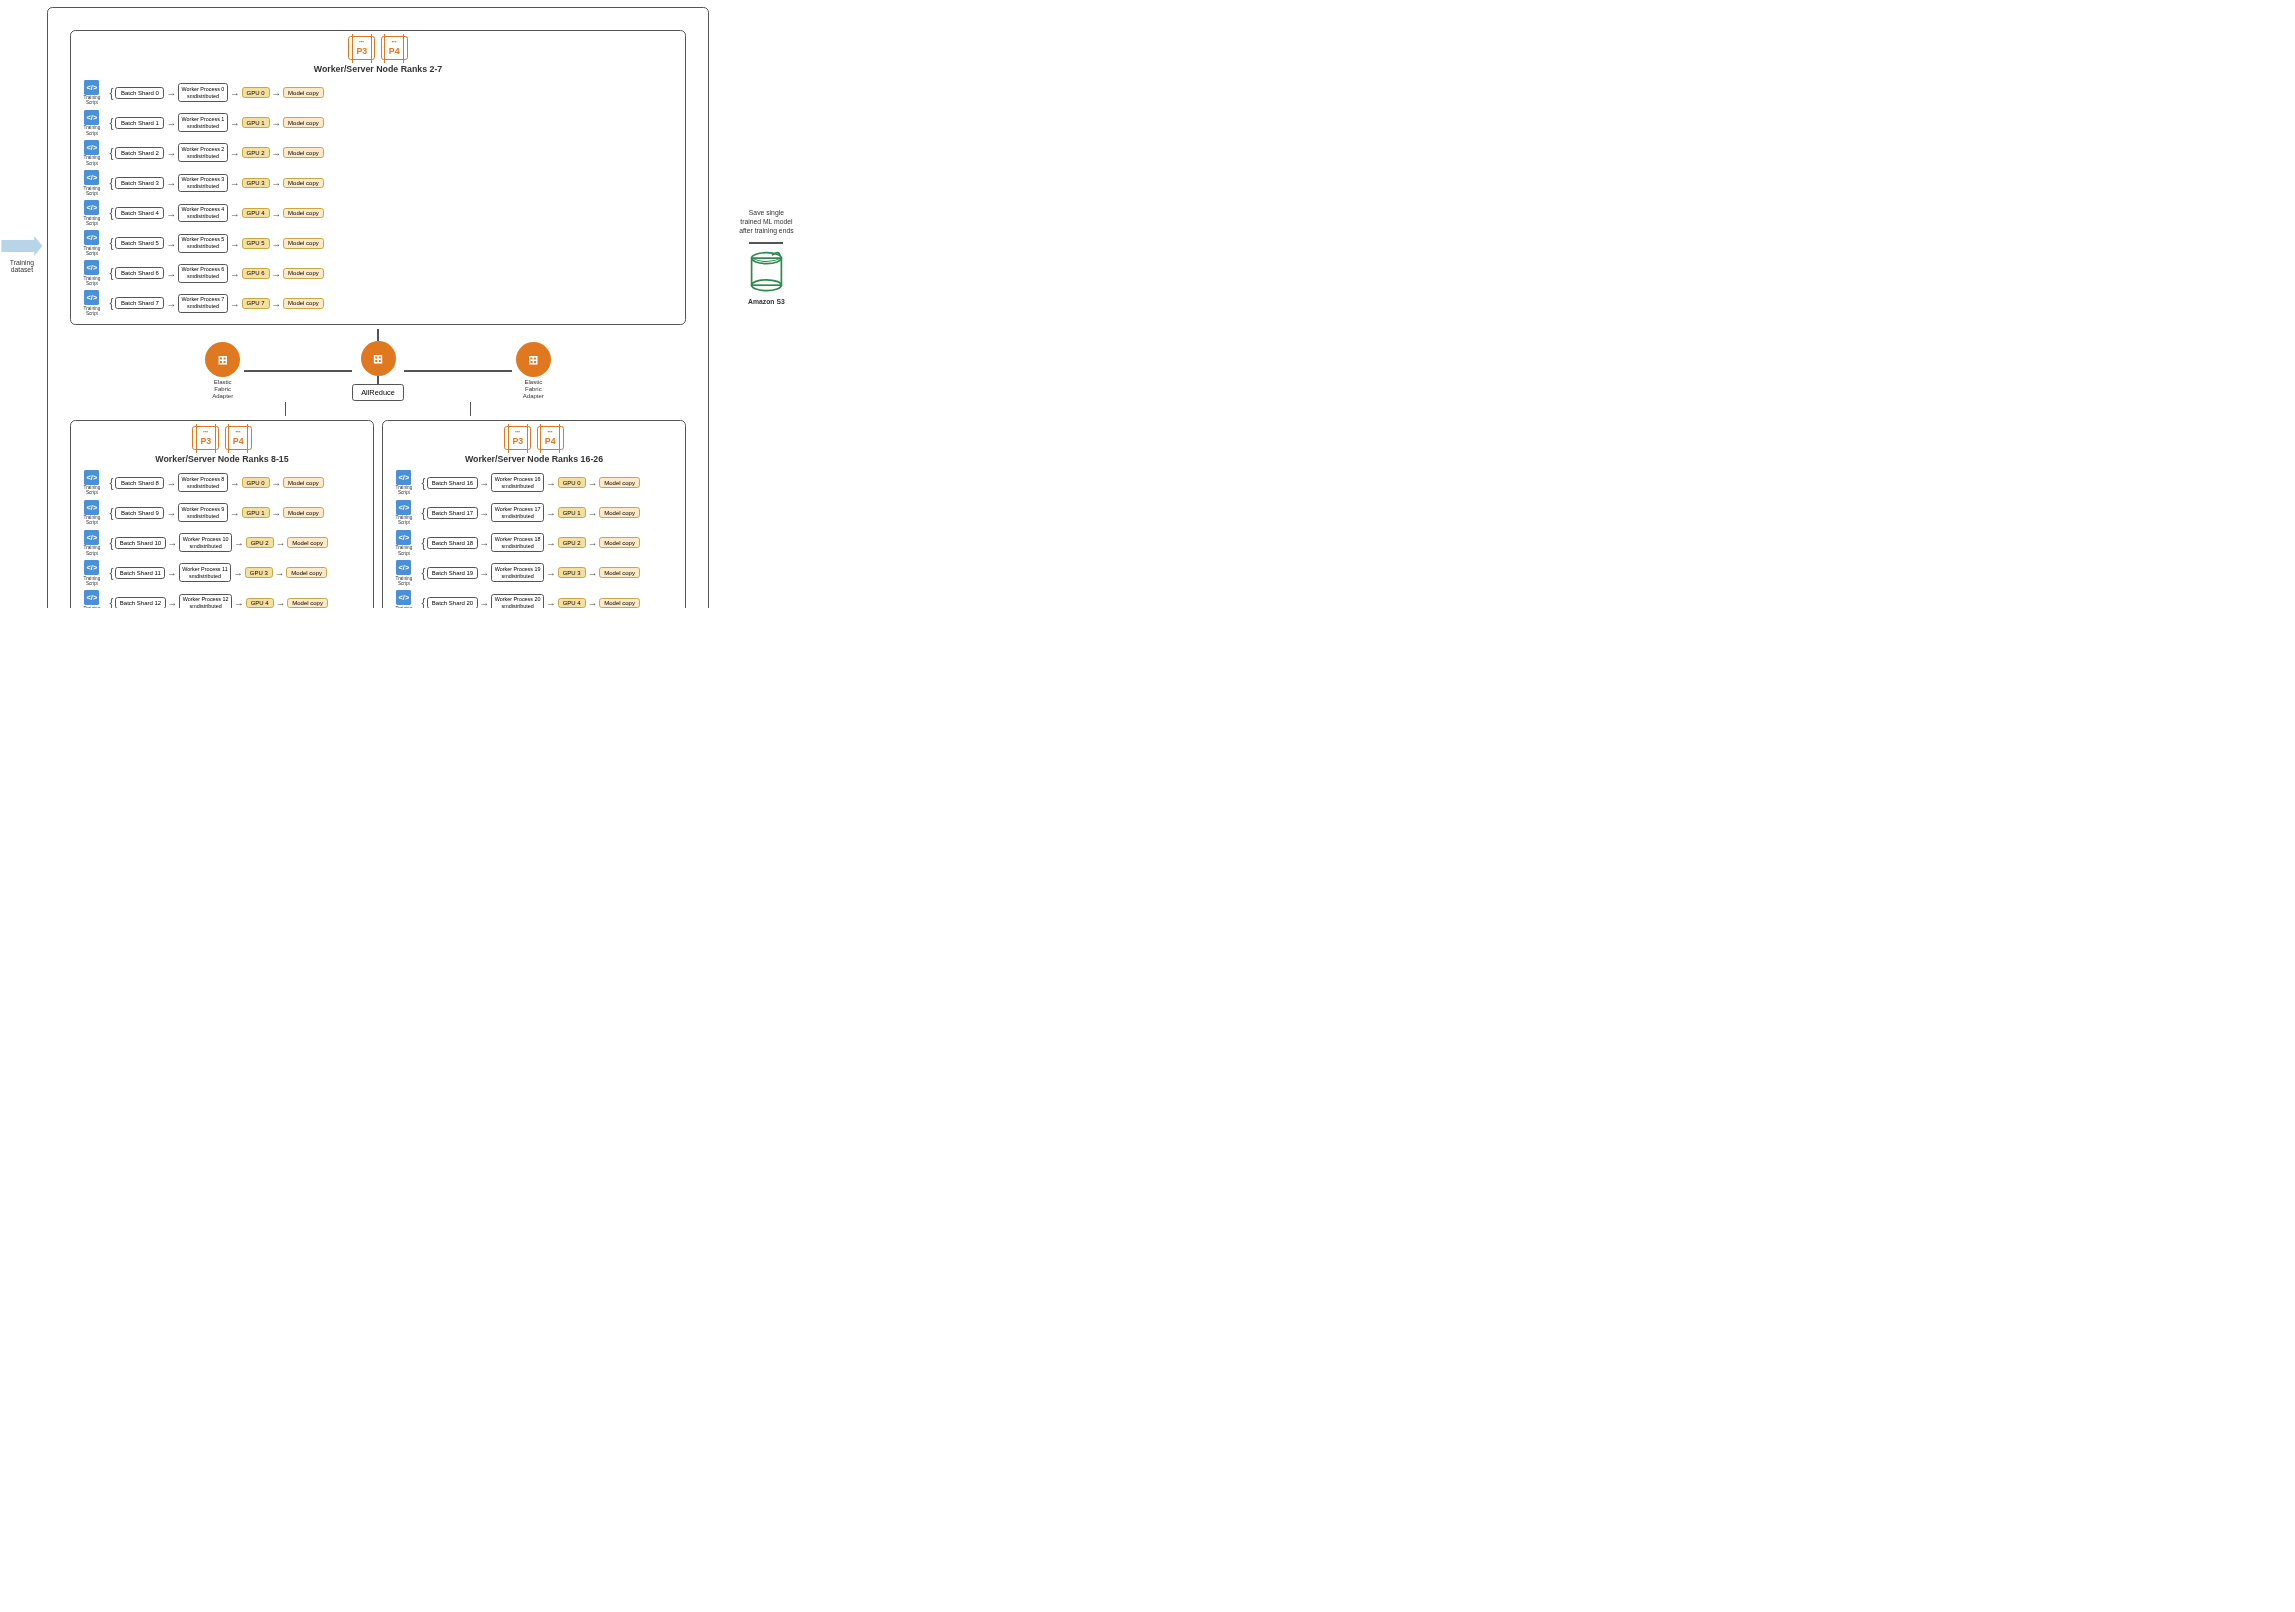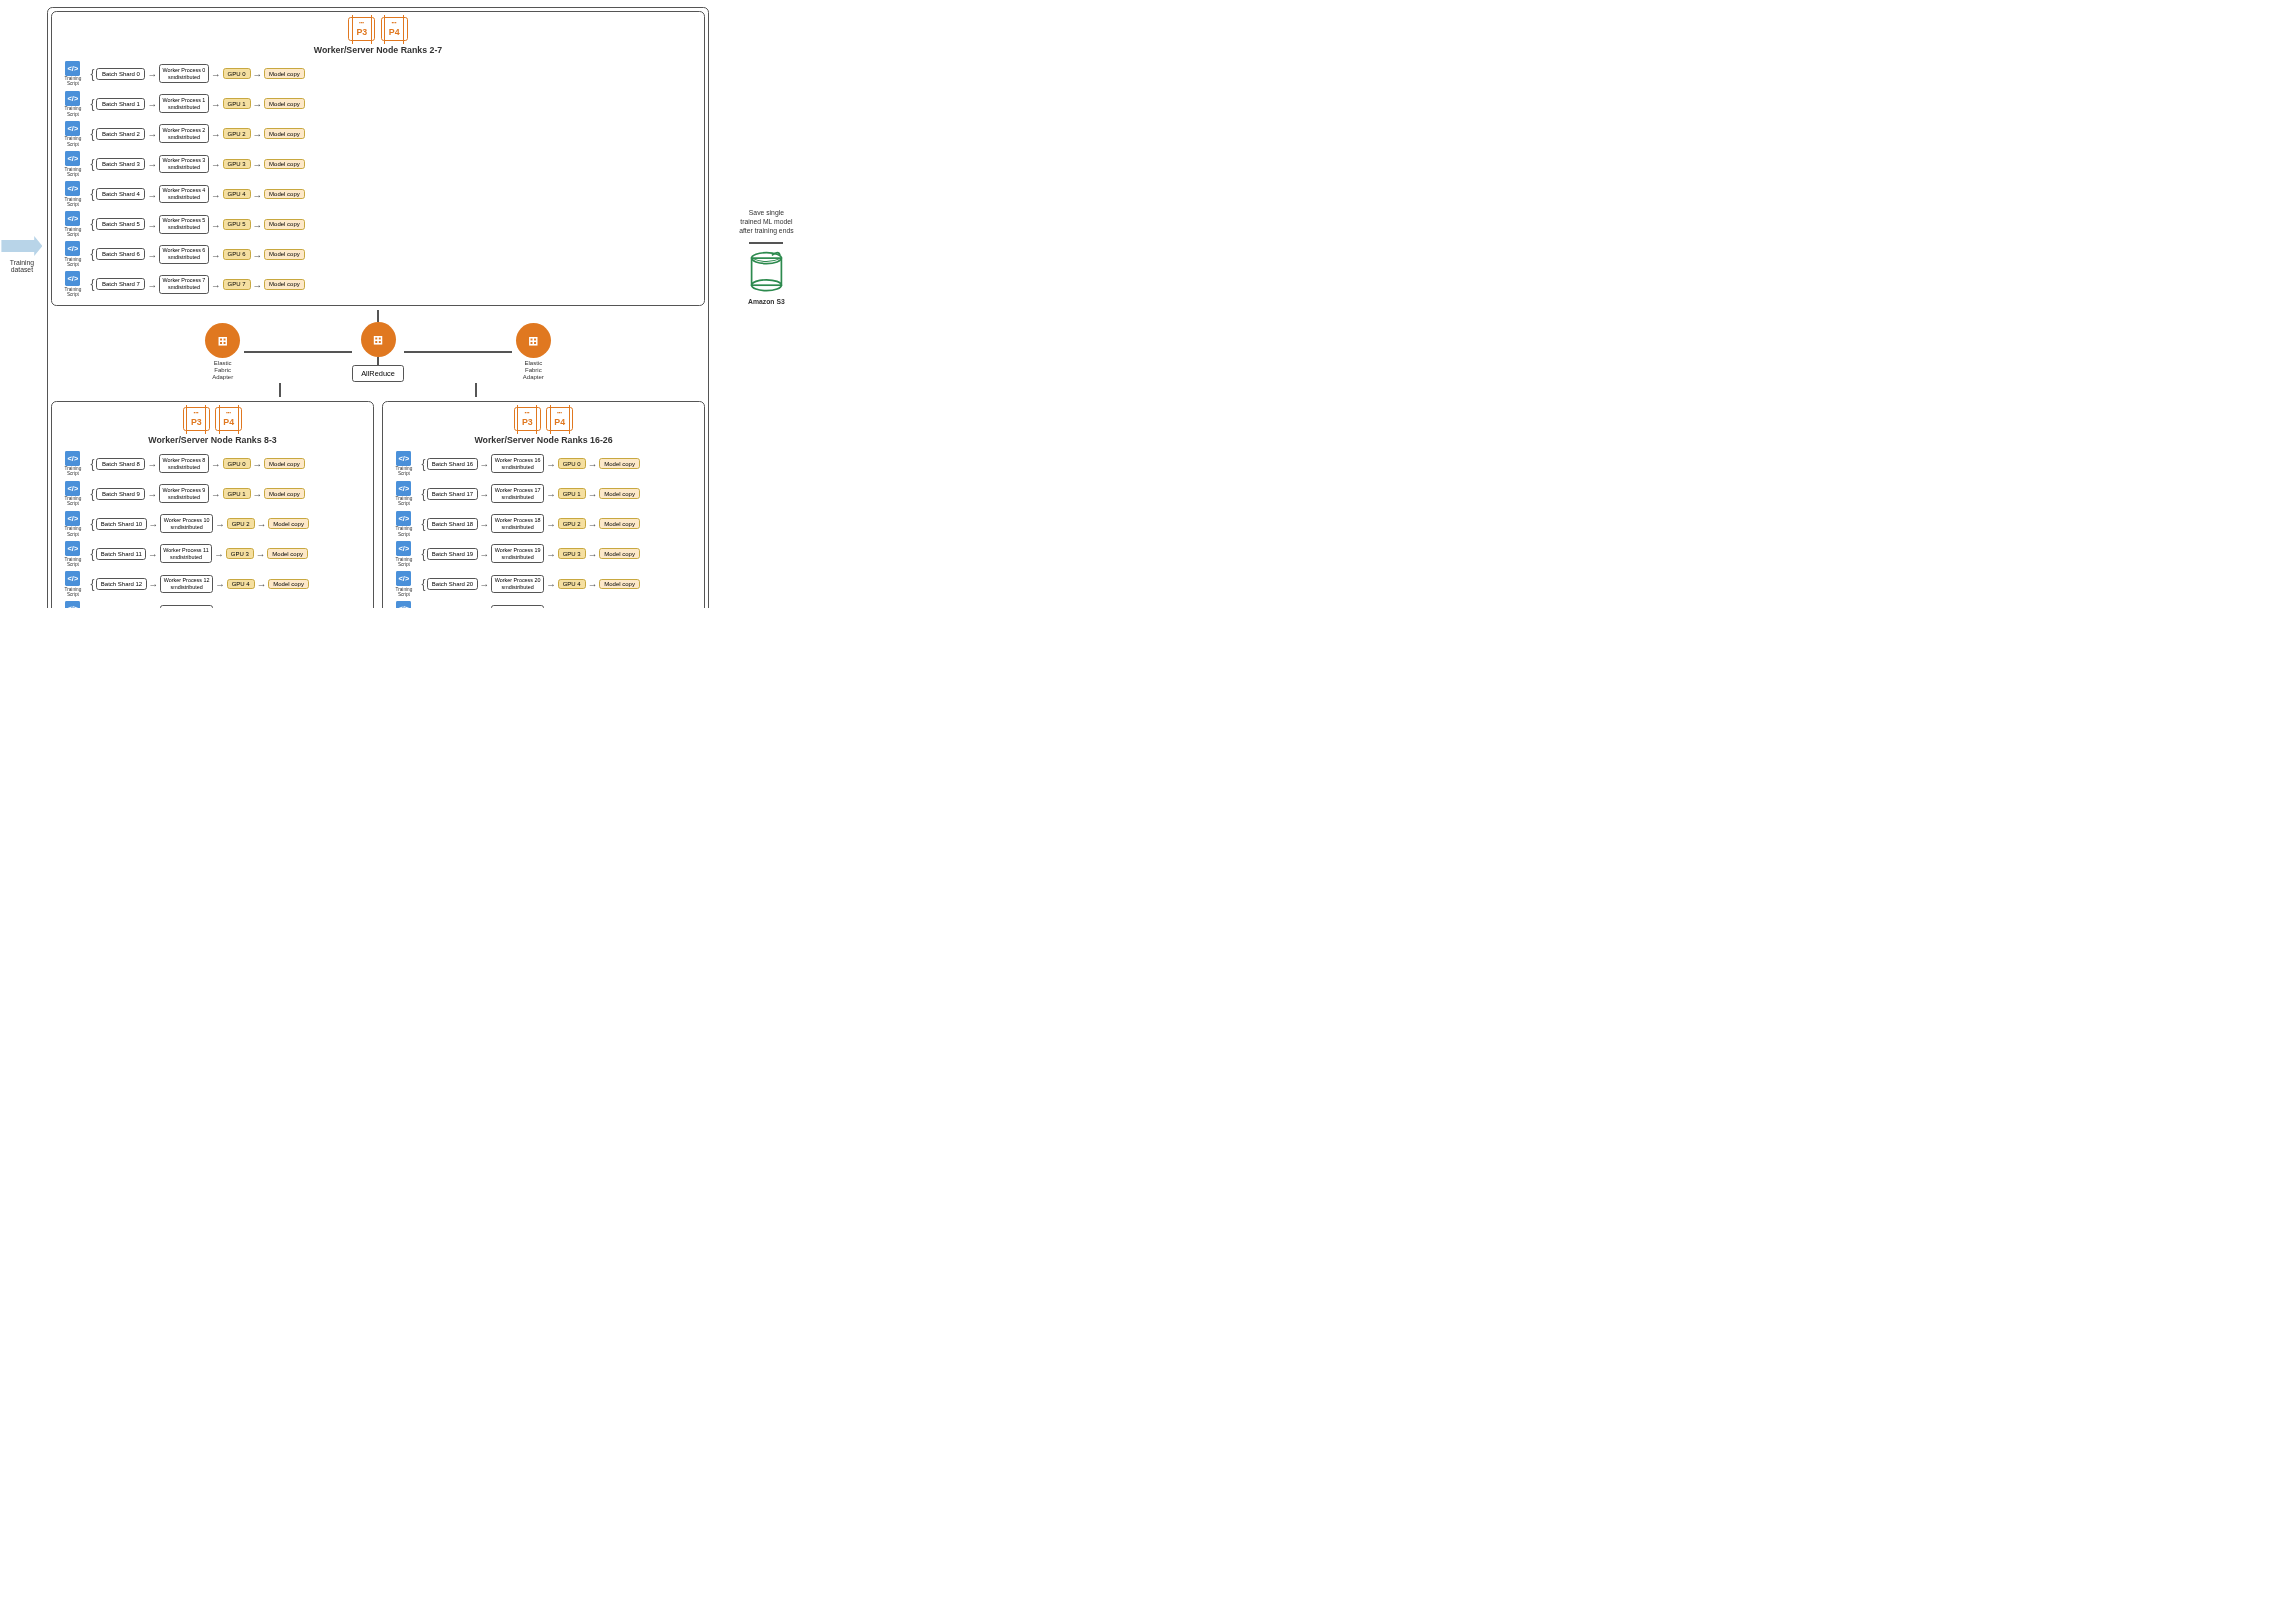--- a/index.html
+++ b/index.html
@@ -45,21 +45,21 @@
     }
 
     
     .outer-box {
       position: absolute;
       left: 44px;
       top: 6.8px;
       width: 601px;
       border: 1.4px solid #555;
       border-radius: 5.4px;
-      padding: 3px;
+      padding: 22px;
       background: #fff;
     }
 
     
     .node-box {
       border: 1.4px solid #555;
       border-radius: 5.4px;
       padding: 5.4px;
       background: #fff;
       position: relative;
@@ -499,21 +499,21 @@
         <div class="chip-row">
           <div class="chip">
             <div style="font-size:4.7px; position:absolute; top:1.4px; left:50%; transform:translateX(-50%); color:#e07820;">▪▪▪</div>
             <span style="margin-top:5.4px;">P3</span>
           </div>
           <div class="chip">
             <div style="font-size:4.7px; position:absolute; top:1.4px; left:50%; transform:translateX(-50%); color:#e07820;">▪▪▪</div>
             <span style="margin-top:5.4px;">P4</span>
           </div>
         </div>
-        <div class="node-title">Worker/Server Node Ranks 8-3</div>
+        <div class="node-title">Worker/Server Node Ranks 8-15</div>
         <div class="sub-rows-container" id="bottom-left-rows">
             <div class="shard-row">
       <div class="training-script">
         <div class="script-icon">
                   <span style="font-size:7.4px;">&lt;/&gt;</span>
                 </div>
         <div class="script-label">Training<br>Script</div>
       </div>
       <span class="bracket">{</span>
       <div class="batch-shard">Batch Shard 8</div>

